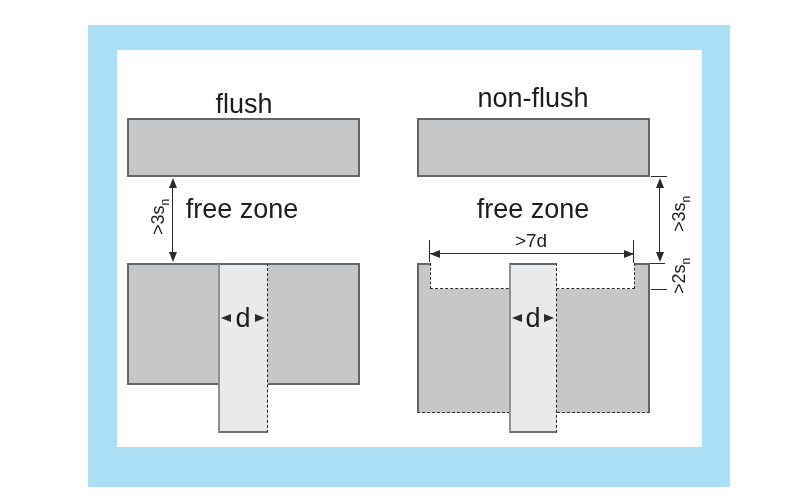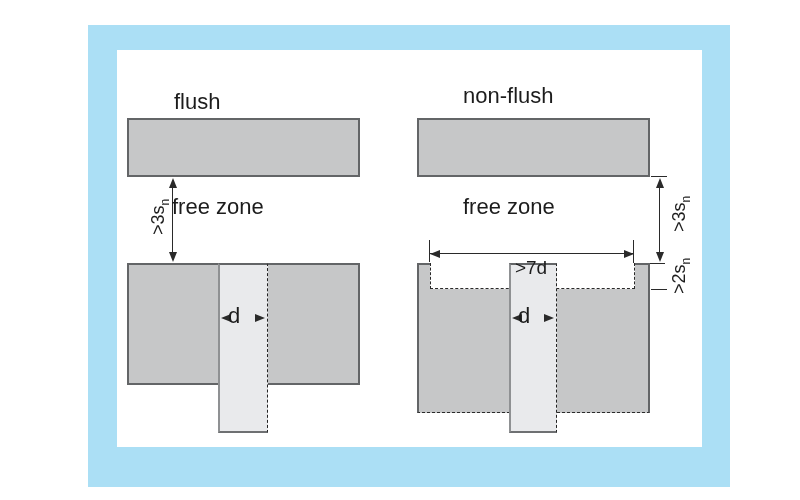--- a/index.html
+++ b/index.html
@@ -48,21 +48,21 @@
     z-index:3;
   }
   .liptop{background:var(--block_border,#636567);height:2px;z-index:2;}
   .vline{width:1px;background:var(--line_dark,#2a2a2a);z-index:4;}
   .hline{height:1px;background:var(--line_dark,#2a2a2a);z-index:4;}
   .arrow{width:0;height:0;z-index:5;}
   .arrow-up{border-left:4px solid transparent;border-right:4px solid transparent;border-bottom:10px solid var(--line_dark,#2a2a2a);}
   .arrow-down{border-left:4px solid transparent;border-right:4px solid transparent;border-top:10px solid var(--line_dark,#2a2a2a);}
   .arrow-left{border-top:4px solid transparent;border-bottom:4px solid transparent;border-right:10px solid var(--line_dark,#2a2a2a);}
   .arrow-right{border-top:4px solid transparent;border-bottom:4px solid transparent;border-left:10px solid var(--line_dark,#2a2a2a);}
-  .label{font-size:22px;line-height:1.15;text-align:left;white-space:nowrap;z-index:6;}
+  .label{font-size:27px;line-height:1.15;text-align:center;white-space:nowrap;z-index:6;}
   .dimlabel{font-size:19px;line-height:1.1;text-align:center;white-space:nowrap;z-index:6;}
   .rotlabel{
     font-size:18px;line-height:20px;height:20px;width:50px;text-align:center;
     transform:rotate(-90deg);white-space:nowrap;z-index:6;
   }
   .rotlabel sub, .dimlabel sub{font-size:12px;}
 </style>
 </head>
 <body>
 
@@ -101,21 +101,21 @@
     <div class="abs plate" style="left:417px;top:118px;width:233px;height:59px;"></div>
 
     <div class="abs label" style="left:463px;top:194px;width:140px;">free zone</div>
 
     <div>
       <div class="abs vline" style="left:429px;top:240px;height:22px;"></div>
       <div class="abs vline" style="left:633px;top:240px;height:23px;"></div>
       <div class="abs hline" style="left:430px;top:253px;width:204px;"></div>
       <div class="abs arrow arrow-left" style="left:430px;top:250px;"></div>
       <div class="abs arrow arrow-right" style="left:624px;top:250px;"></div>
-      <div class="abs dimlabel" style="left:501px;top:231px;width:60px;margin-top:27px;">&gt;7d</div>
+      <div class="abs dimlabel" style="left:501px;top:231px;width:60px;">&gt;7d</div>
     </div>
 
     <div class="abs block-recessed" style="left:417px;top:263px;width:233px;height:150px;"></div>
     <div class="abs recess" style="left:430px;top:263px;width:205px;height:26px;"></div>
     <div class="abs liptop" style="left:417px;top:263px;width:13px;"></div>
     <div class="abs liptop" style="left:635px;top:263px;width:15px;"></div>
     <div class="abs sensor" style="left:509px;top:263px;width:48px;height:170px;"></div>
 
     <div>
       <div class="abs arrow arrow-left" style="left:512px;top:314px;"></div>

